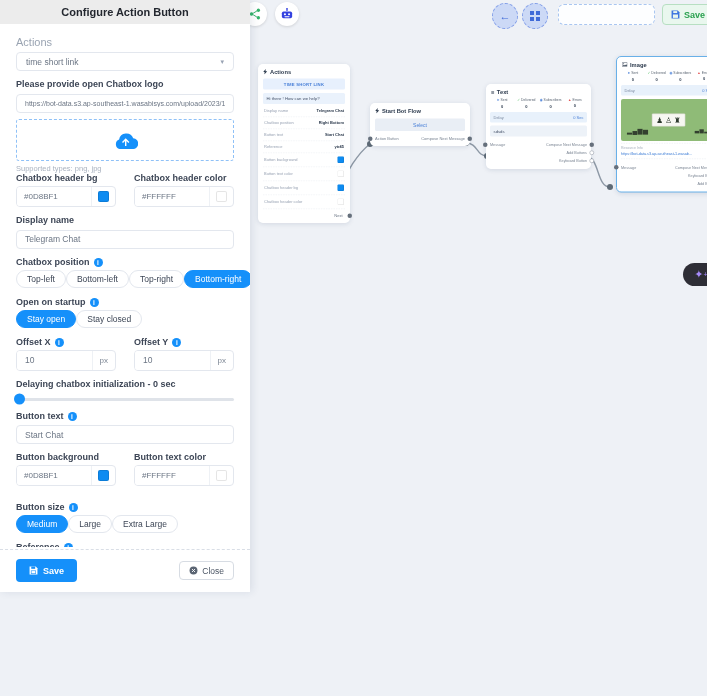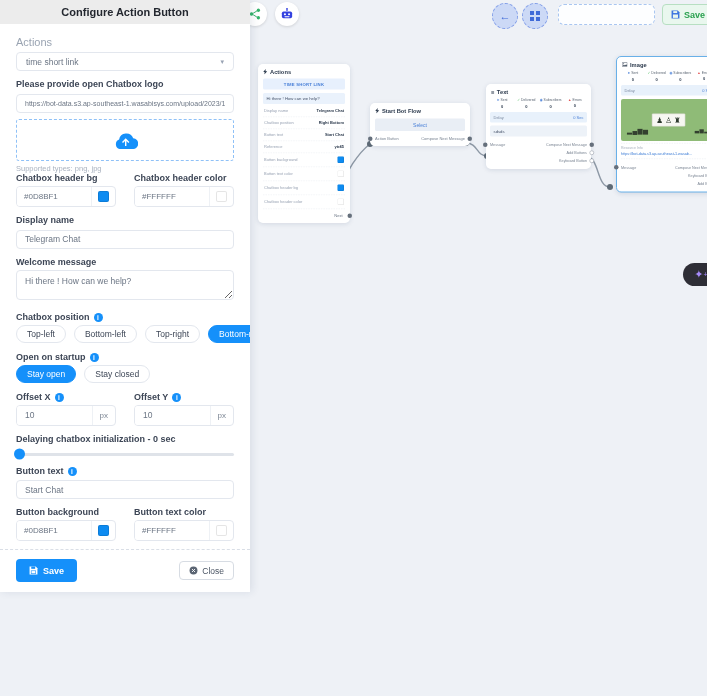--- a/index.html
+++ b/index.html
@@ -27,21 +27,21 @@
               justify-content:center; margin-bottom:3px; cursor:pointer; }
   .hint { font-size:7.5px; color:#aab3c0; }
   .row2 { display:flex; gap:18px; margin-bottom:8px; }
   .field { flex:1; min-width:0; }
   .cgroup { display:flex; height:21px; border:1px solid #e3e7ee; border-radius:4px; align-items:stretch; overflow:hidden; }
   .cgroup input { border:none; flex:1; min-width:0; font-size:8px; color:#6b7584; padding:0 7px; outline:none; }
   .swbox { width:24px; display:flex; align-items:center; justify-content:center; border-left:1px solid #eef1f5; }
   .sw { width:11px; height:11px; border-radius:2px; box-shadow:inset 0 0 0 1px rgba(0,0,0,.10); }
   textarea.inp { height:30px; padding:5px 8px; resize:vertical; line-height:1.3; margin-bottom:0; }
   .sec { margin-bottom:8px; }
-  .pills { display:flex; gap:8px; margin-bottom:9px; margin-top:2px; }
+  .pills { display:flex; gap:0; margin-bottom:9px; margin-top:2px; }
   .pill { height:18px; padding:0 10px; border-radius:10px; border:1px solid #e3e7ee; background:#fff; font-size:8.5px;
           color:#3d4656; display:flex; align-items:center; cursor:pointer; white-space:nowrap; }
   .pill.selected { background:#1590fa; border-color:#1590fa; color:#fff; }
   .ugroup { display:flex; height:21px; border:1px solid #e3e7ee; border-radius:4px; align-items:stretch; overflow:hidden; }
   .ugroup input { border:none; flex:1; min-width:0; font-size:8.5px; color:#6b7584; padding:0 8px; outline:none; }
   .unit { display:flex; align-items:center; padding:0 7px; font-size:8px; color:#7c8694; border-left:1px solid #eef1f5; }
   .slider { position:relative; height:3px; background:#dfe3e9; border-radius:2px; margin:9px 0 10px; }
   .thumb { position:absolute; left:0; top:50%; transform:translate(-2px,-50%); width:11px; height:11px;
            border-radius:50%; background:#1590fa; cursor:pointer; }
   .divider { border-top:1px dashed #d9dee6; margin:2px 0 0; }
@@ -163,24 +163,20 @@
               </span>
           </div>
         </div>
       </div>
 
       <div class="sec">
         <div class="lbl">Display name</div>
         <input class="inp" value="Telegram Chat" style="">
       </div>
 
-      <div class="sec">
-        <div class="lbl">Welcome message</div>
-        <textarea class="inp" style="">Hi there ! How can we help?</textarea>
-      </div>
 
       <div class="lbl">
         <span class="txt">Chatbox position</span><span class="info">i</span>
       </div>
       <div class="pills">
         <div class="pill">Top-left</div>
         <div class="pill">Bottom-left</div>
         <div class="pill">Top-right</div>
         <div class="pill selected">Bottom-right</div>
       </div>
@@ -247,20 +243,25 @@
         </div>
       </div>
 
       <div class="row2">
         <div class="field">
         </div>
       </div>
 
       <div class="lbl">
         <span class="txt">Button size</span><span class="info">i</span>
+      </div>
+      <div class="pills">
+        <div class="pill selected">Medium</div>
+        <div class="pill">Large</div>
+        <div class="pill">Extra Large</div>
       </div>
 
       <div class="sec">
         <div class="lbl">
           <span class="txt">Reference</span><span class="info">i</span>
         </div>
 
       </div>
     </div>
 

